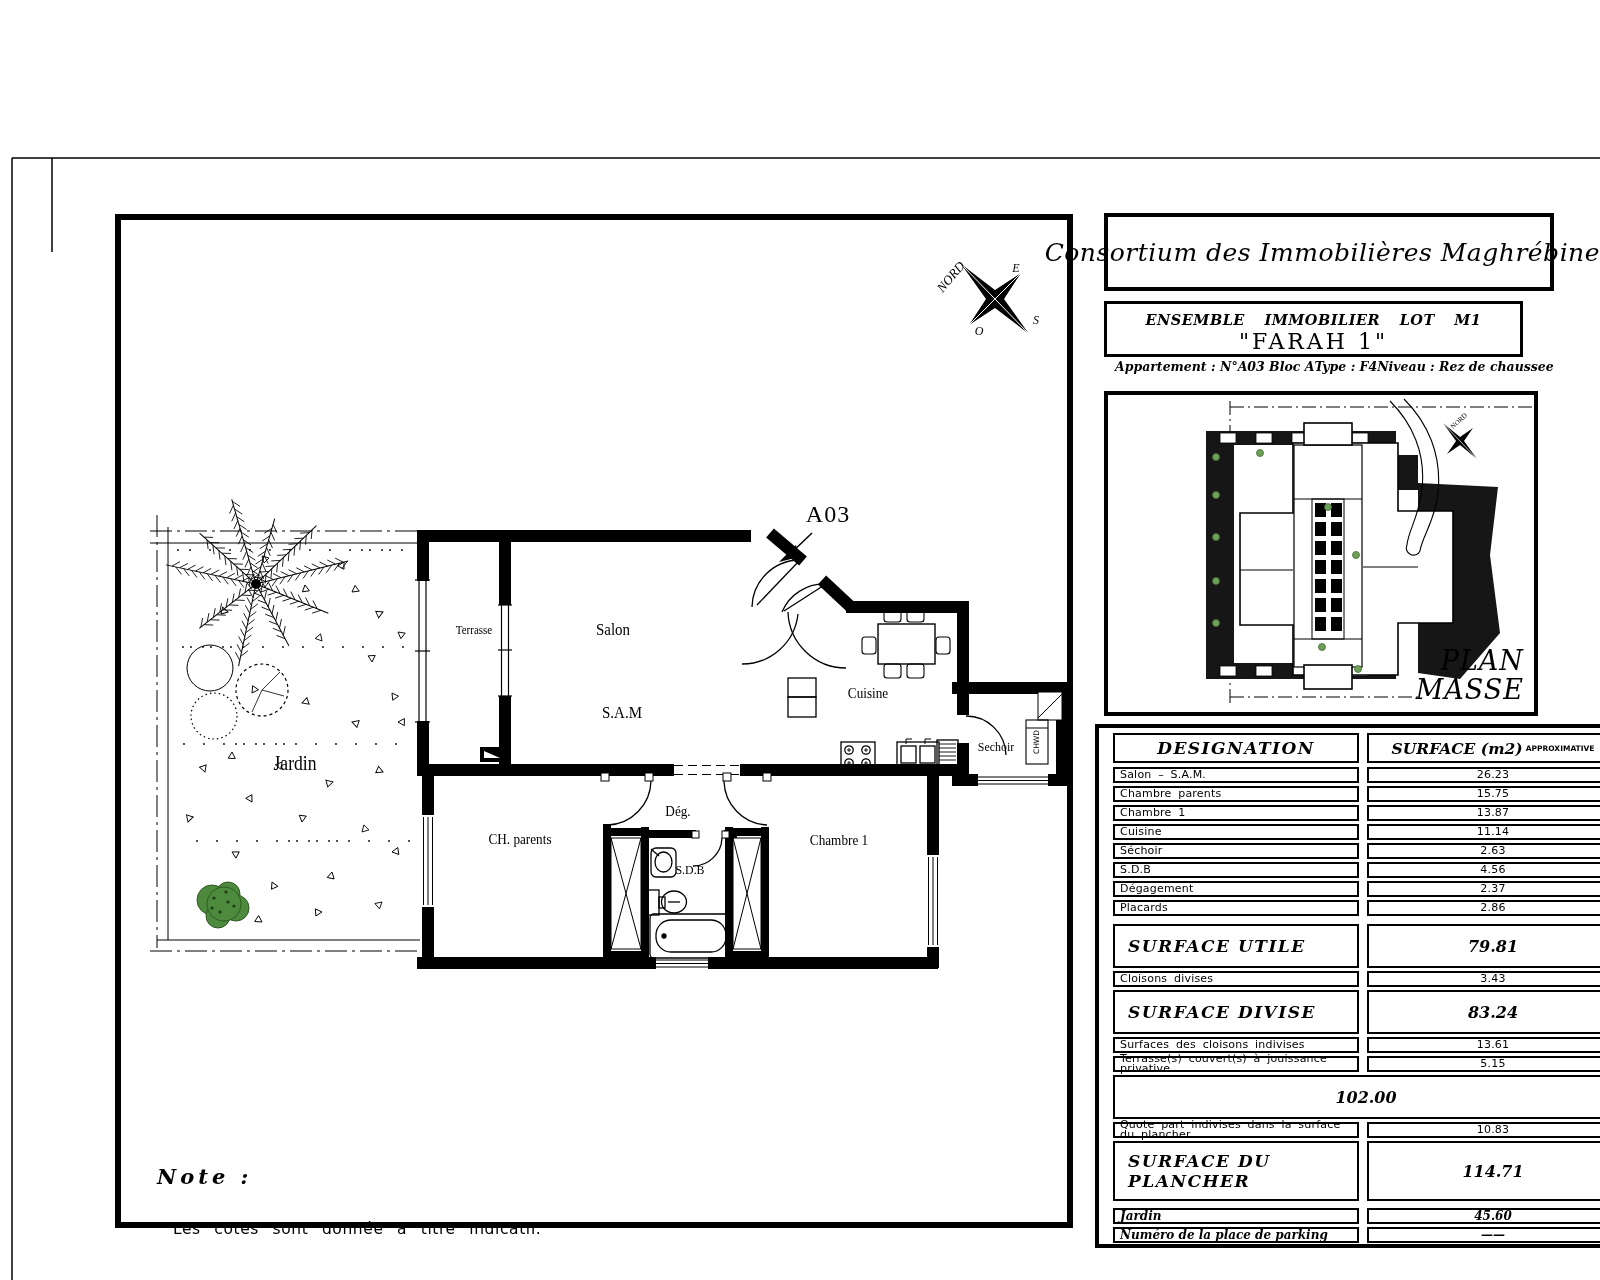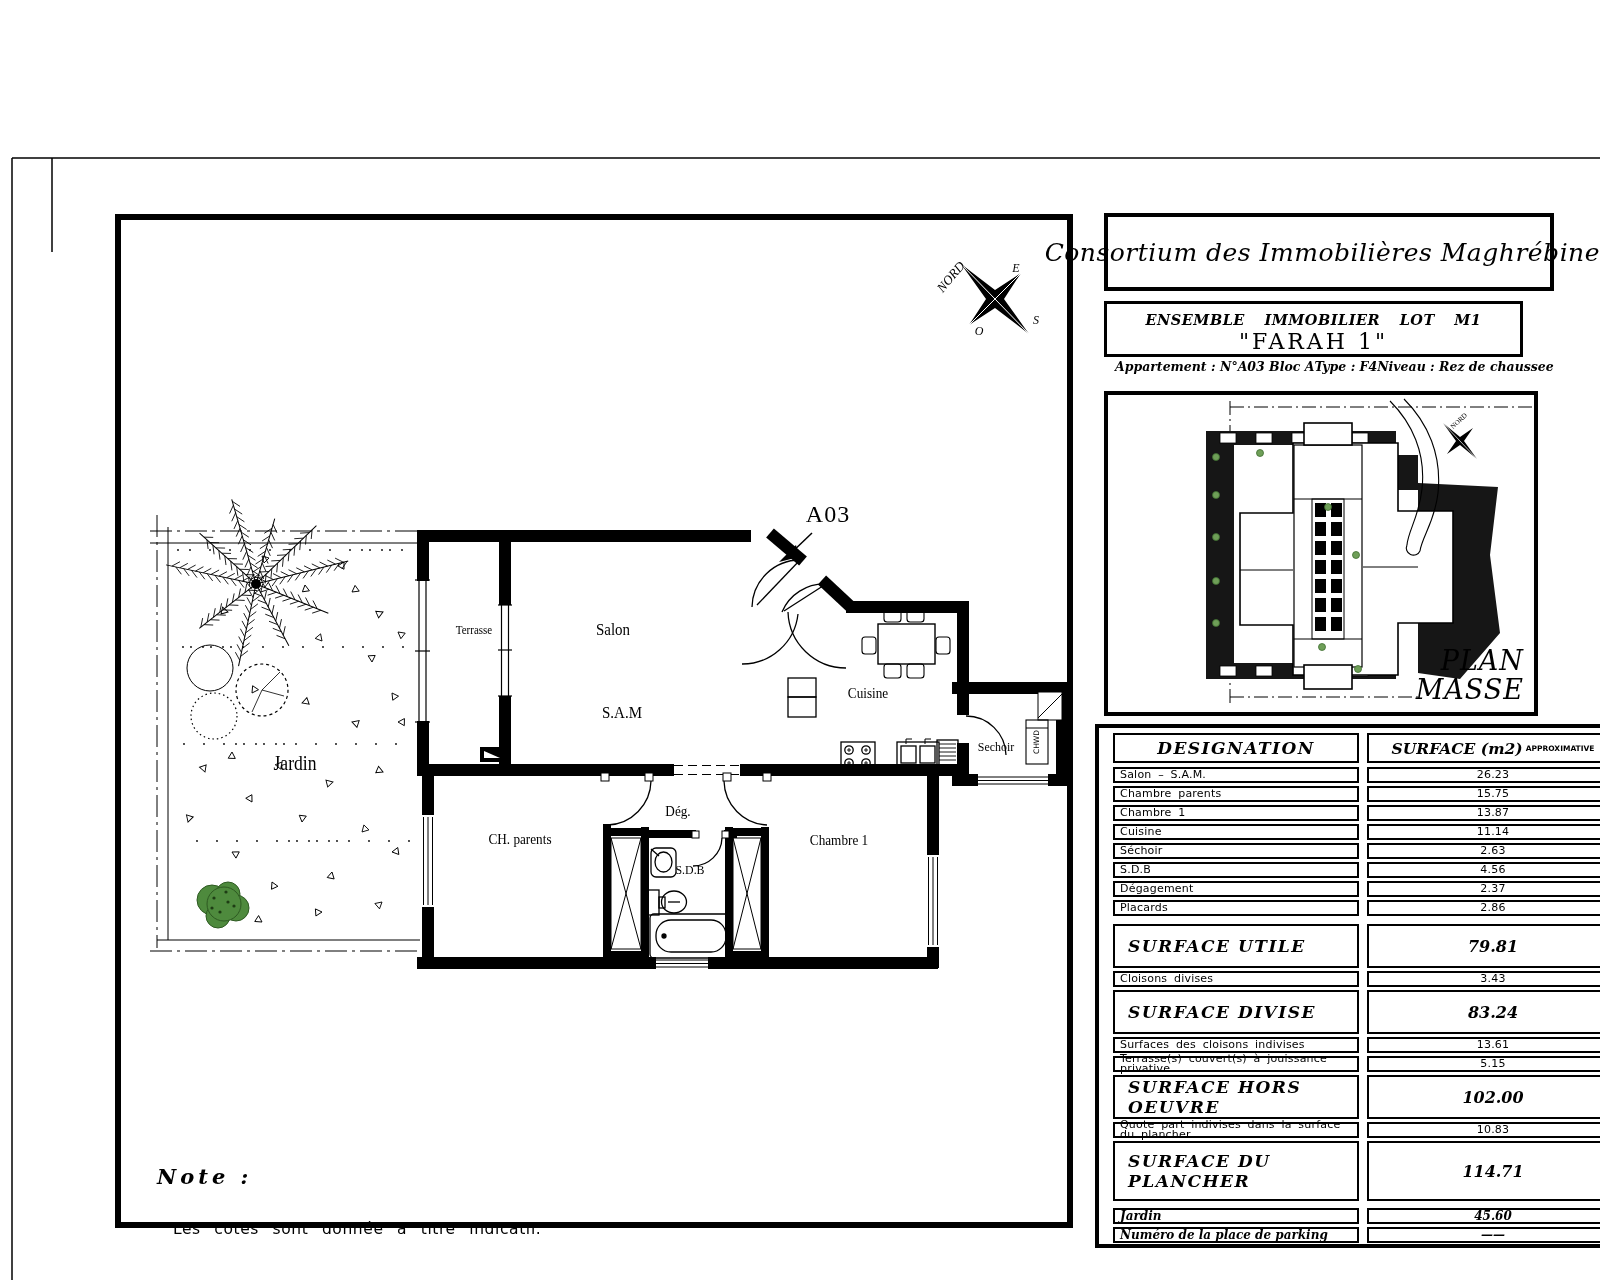--- a/index.html
+++ b/index.html
@@ -752,21 +752,20 @@
       </div>
       <div class="trow r">
         <div class="lbl">Surfaces  des  cloisons  indivises</div>
         <div class="val">13.61</div>
       </div>
       <div class="trow r">
         <div class="lbl">Terrasse(s)  couvert(s)  à  jouissance  privative</div>
         <div class="val">5.15</div>
       </div>
       <div class="trow t">
-        <div class="lbl">SURFACE  HORS  OEUVRE</div>
         <div class="val">102.00</div>
       </div>
       <div class="trow r">
         <div class="lbl">Quote part indivises dans la surface du plancher</div>
         <div class="val">10.83</div>
       </div>
       <div class="trow tt">
         <div class="lbl">SURFACE  DU  PLANCHER</div>
         <div class="val">114.71</div>
       </div>

